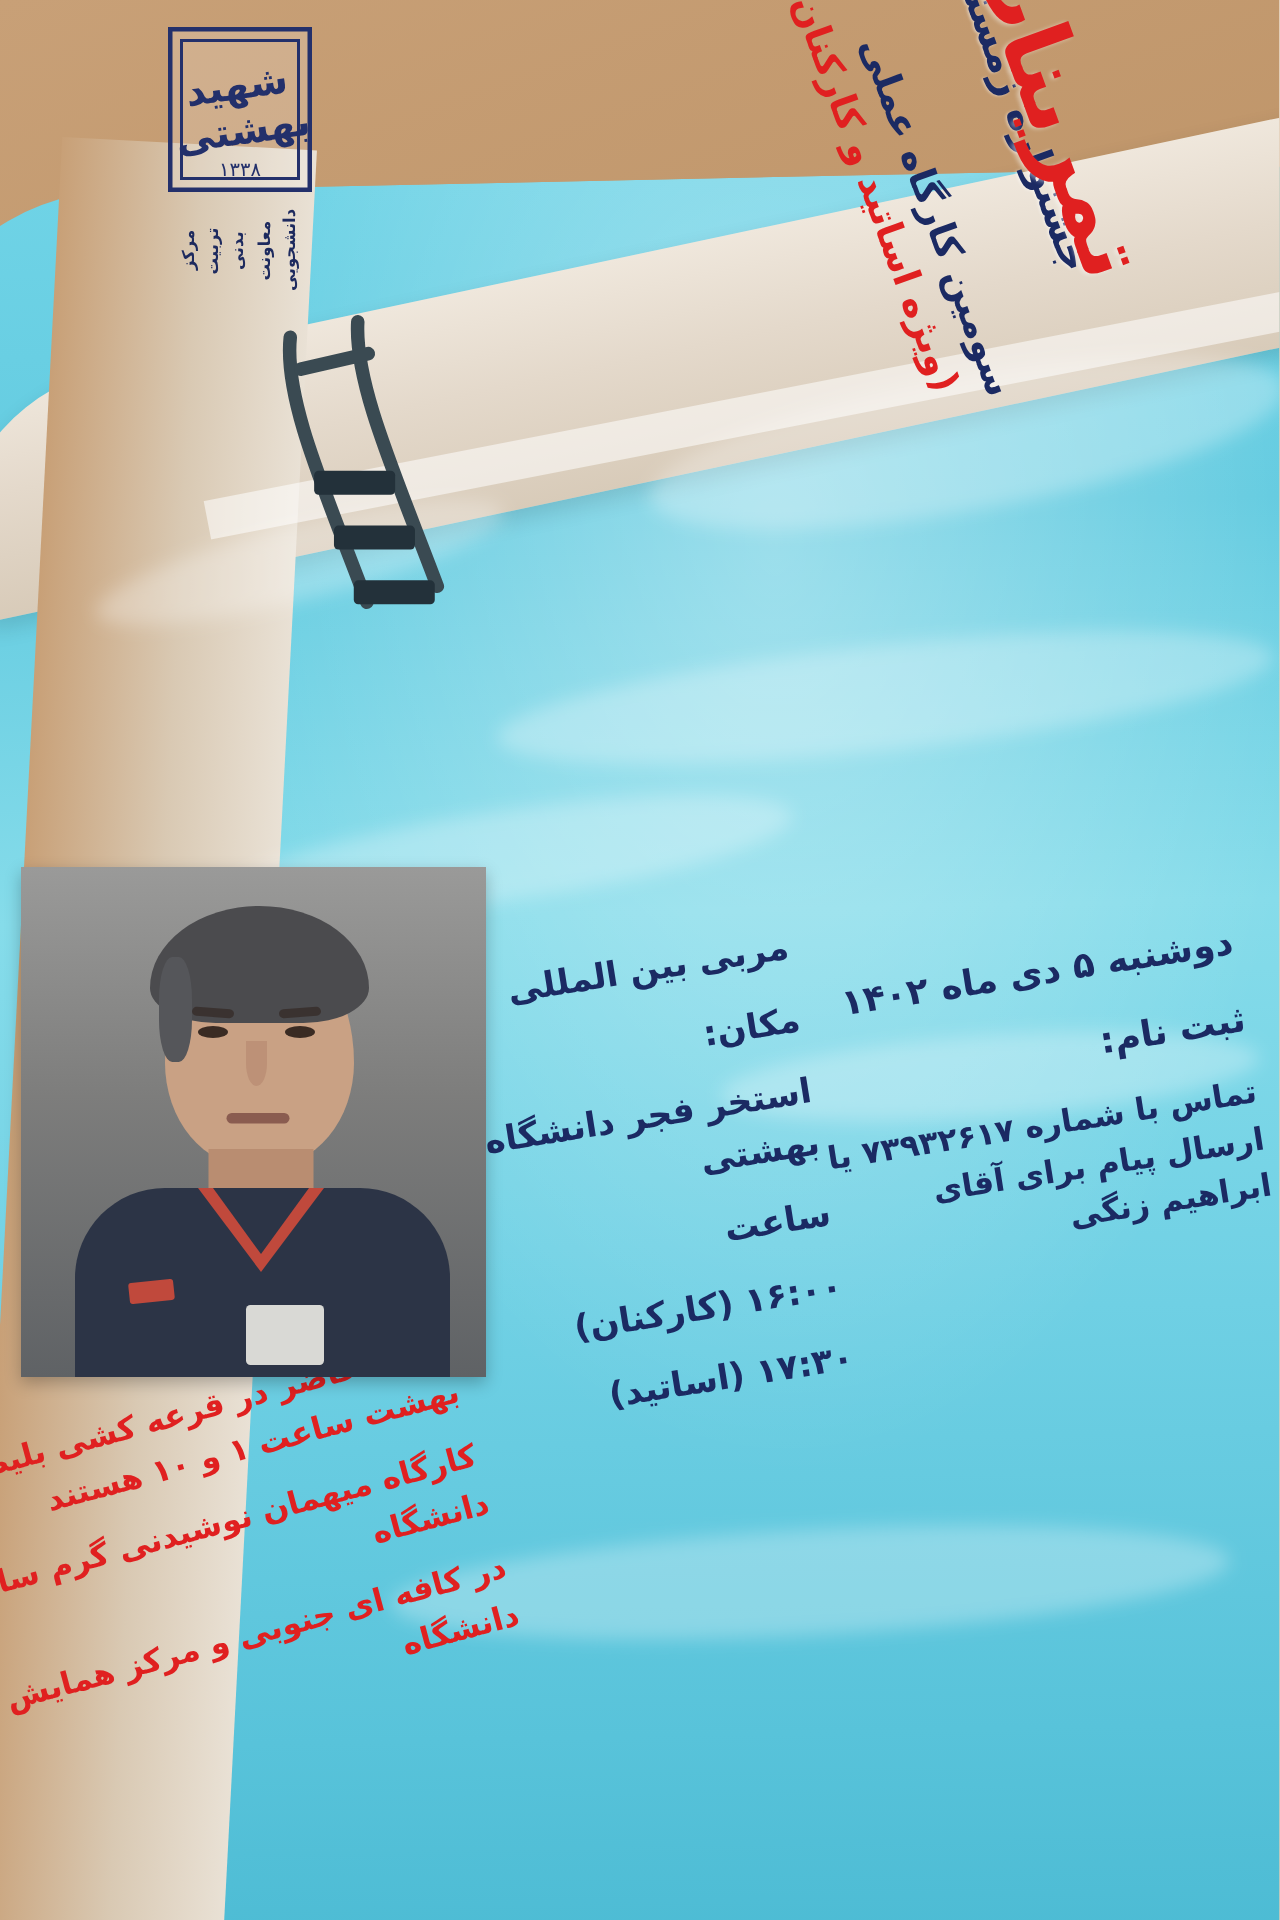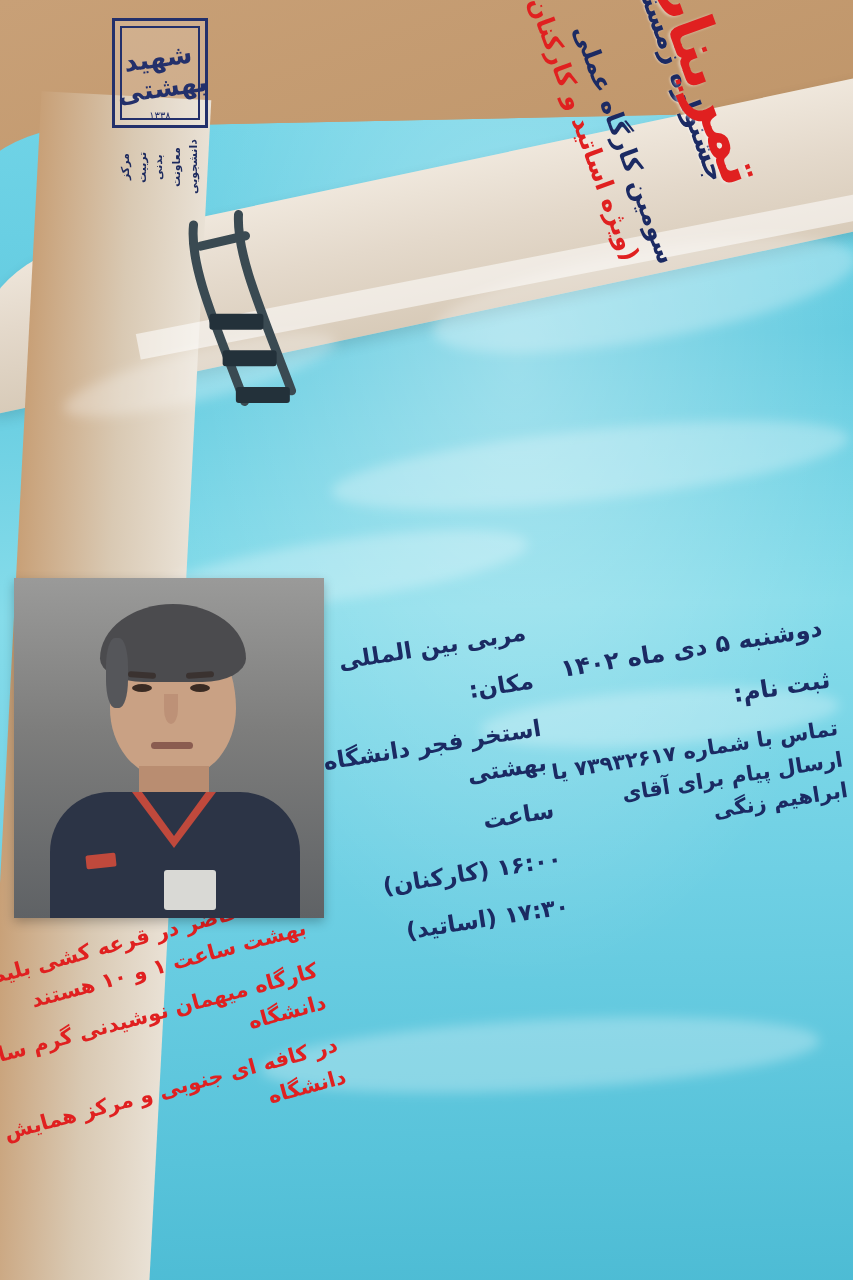--- a/index.html
+++ b/index.html
@@ -127,21 +127,21 @@
     font-size: 26px;
     font-weight: bold;
     letter-spacing: -2px;
     transform: rotate(-8deg);
   }
   .logo-year {
     position: absolute;
     bottom: 4px;
     left: 0;
     right: 0;
-    font-size: 10px;
+    font-size: 13px;
     color: #23306b;
   }
   .logo-caption {
     margin-top: 6px;
     color: #1d2a5e;
     font-size: 11px;
     line-height: 1.5;
     font-weight: bold;
     writing-mode: vertical-rl;
     transform: rotate(180deg);

